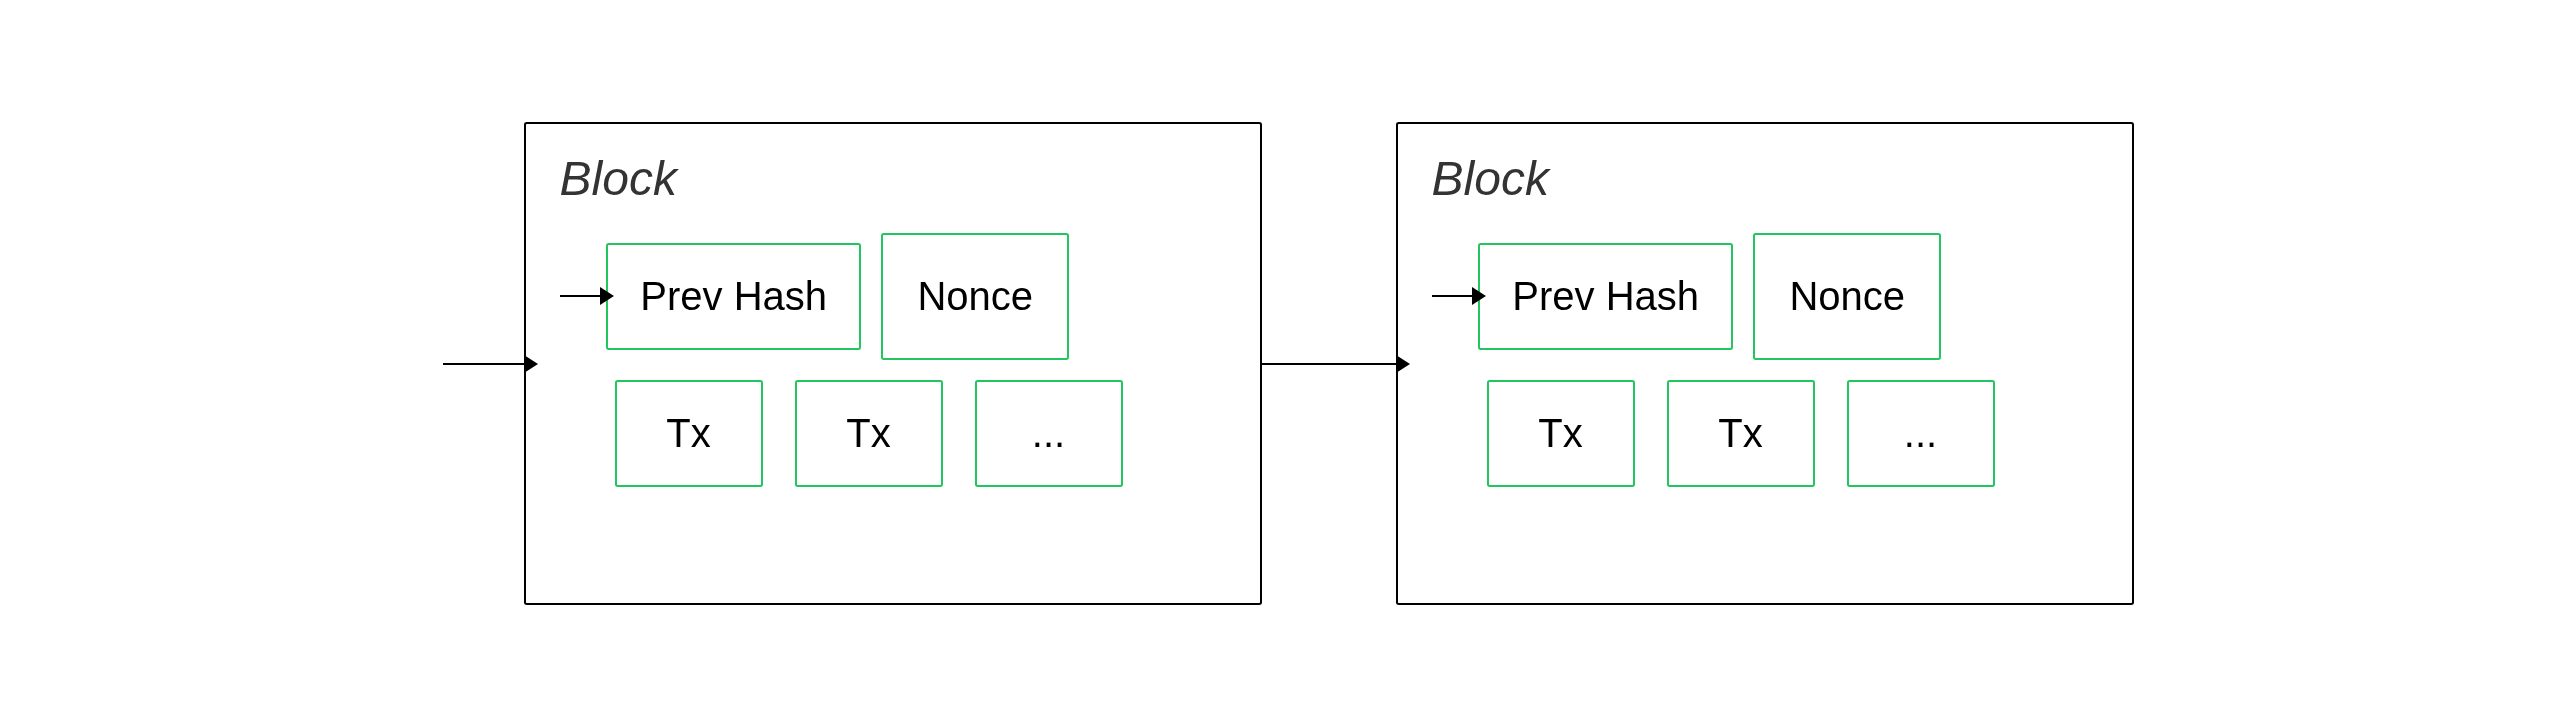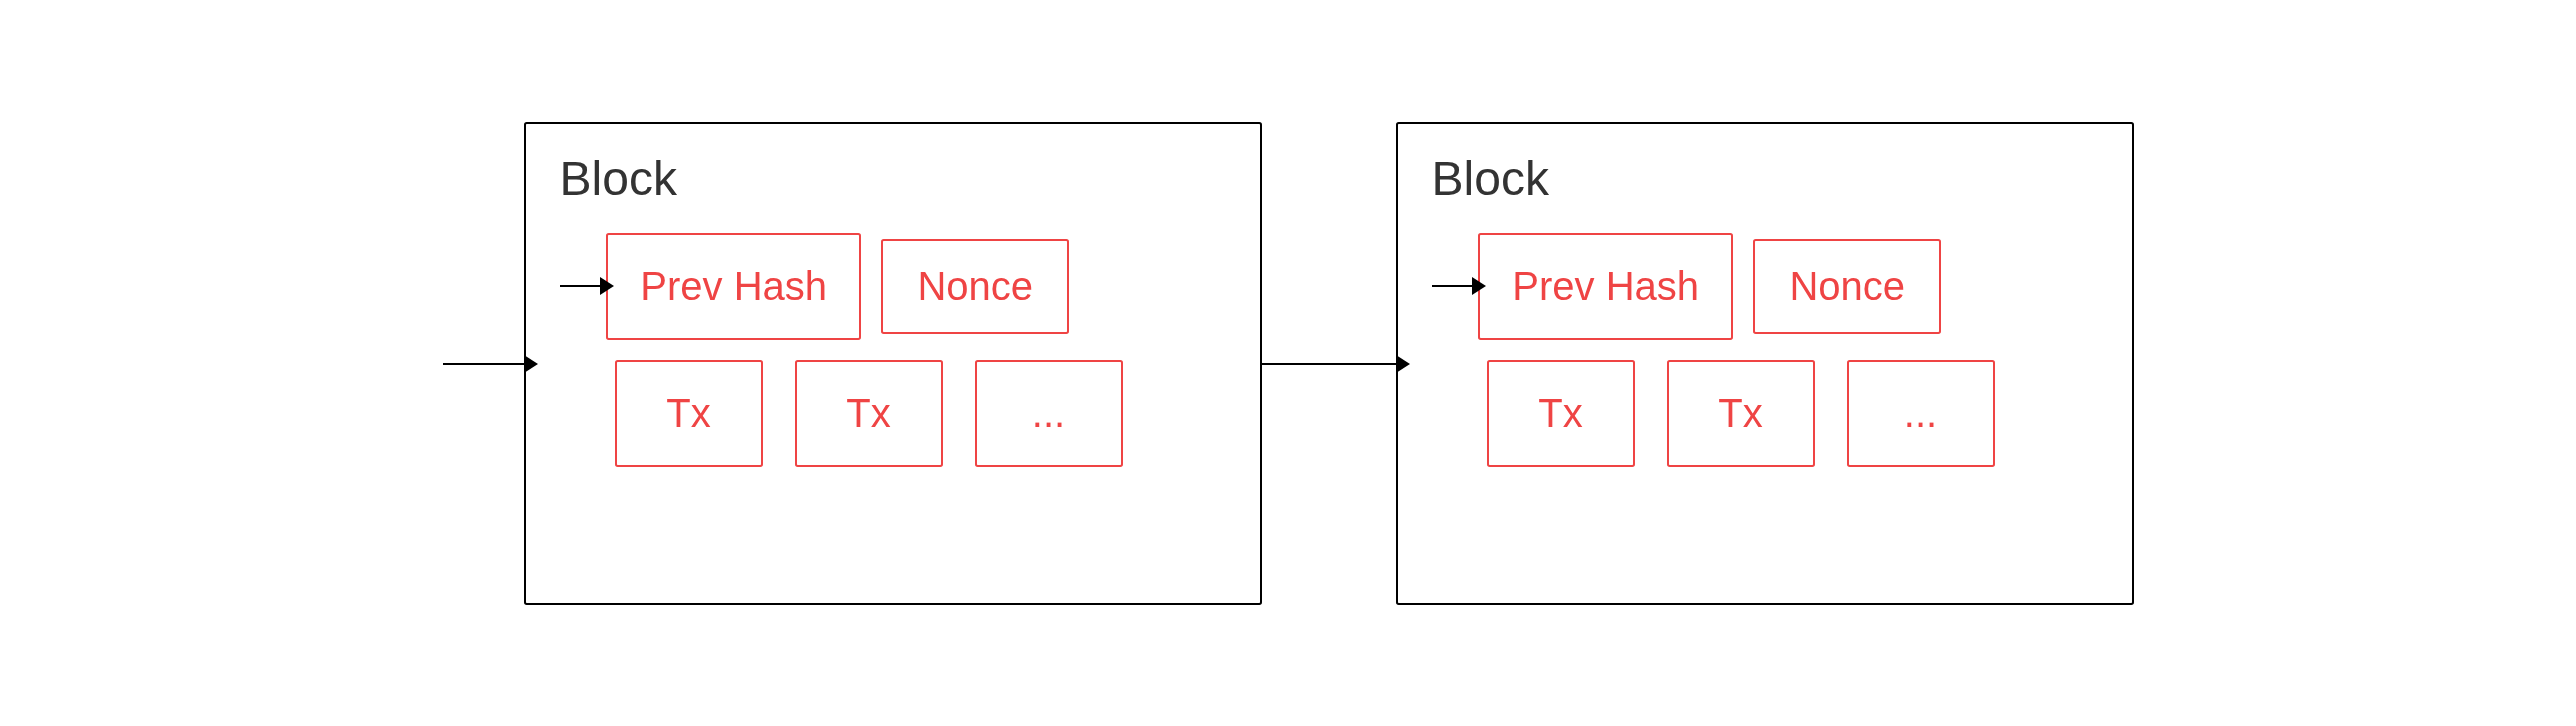--- a/index.html
+++ b/index.html
@@ -61,20 +61,21 @@
       display: flex;
       flex-direction: column;
       gap: 20px;
     }
 
     .block-label {
       font-size: 48px;
       color: #333;
       font-weight: normal;
       margin-bottom: 6.7px;
+      font-style: italic;
     }
 
     
     .block-row {
       display: flex;
       align-items: center;
       gap: 0px;
     }
 
     
@@ -98,39 +99,39 @@
       border-bottom: 9.4px solid transparent;
       border-left: 14.8px solid #000;
       position: absolute;
       right: -14.8px;
       top: 50%;
       transform: translateY(-50%);
     }
 
     
     .field-box {
-      border: 2px solid #ef4444;
+      border: 2px solid #22c55e;
       border-radius: 2.7px;
       display: flex;
       align-items: center;
       justify-content: center;
       font-size: 40px;
-      color: #ef4444;
+      color: #000000;
       font-weight: normal;
     }
 
     .prev-hash-box {
       width: 255px;
       height: 107px;
       margin-right: 20px;
     }
 
     .nonce-box {
       width: 188px;
-      height: 95px;
+      height: 127px;
     }
 
     .tx-box {
       width: 148px;
       height: 107px;
     }
 
     .tx-row {
       display: flex;
       align-items: center;

